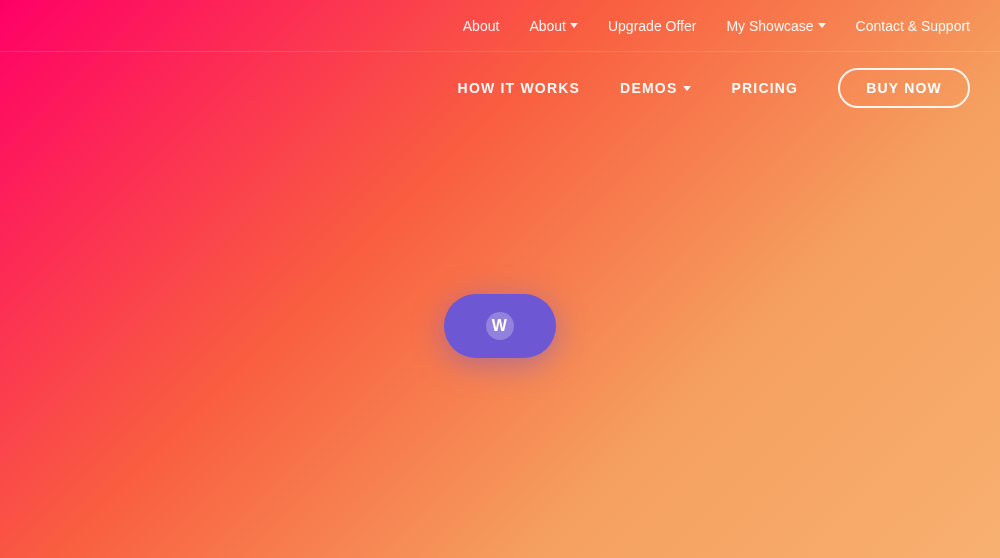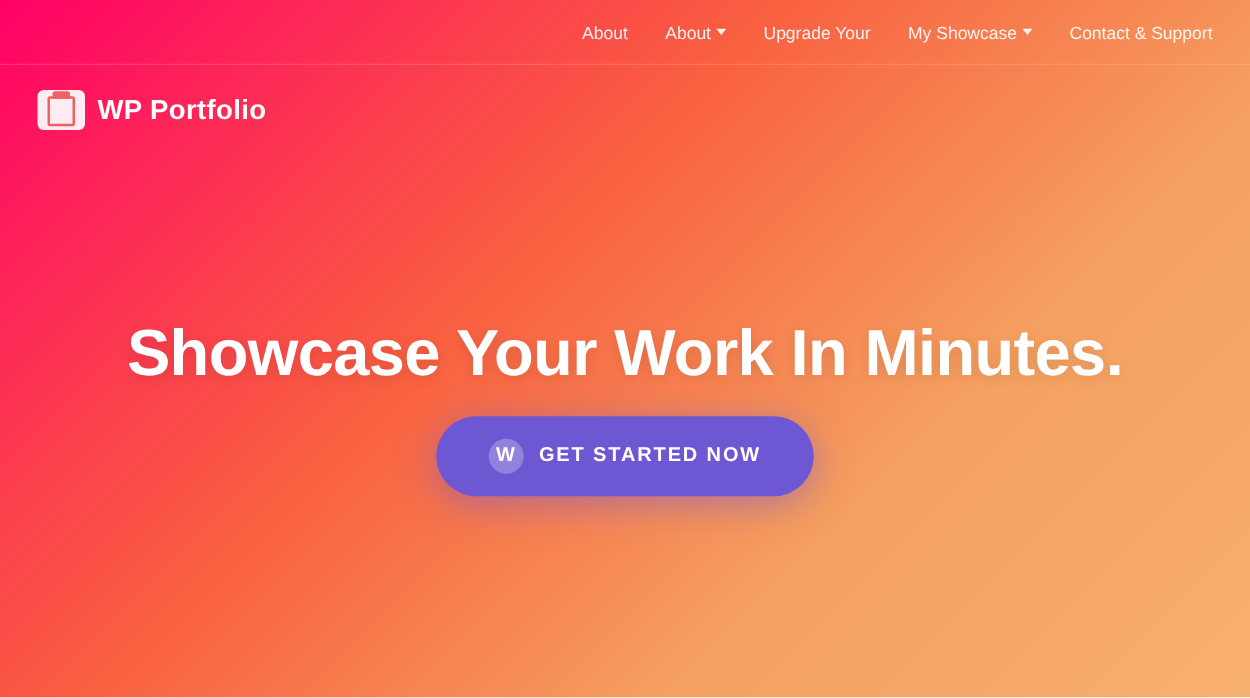--- a/index.html
+++ b/index.html
@@ -205,37 +205,40 @@
 <body>
 
 <div class="page-wrapper">
 
   <nav class="top-nav">
     <a>About</a>
     <a>
       <span>About</span>
       <span class="chevron-down"></span>
     </a>
-    <a>Upgrade Your</a>
+    <a>Upgrade Offer</a>
     <a>
       <span>My Showcase</span>
       <span class="chevron-down"></span>
     </a>
     <a>Contact &amp; Support</a>
   </nav>
 
   <nav class="main-nav">
-    <a class="logo-area">
-      <div class="logo-icon"></div>
-      <span class="logo-text">WP Portfolio</span>
-    </a>
-
+
+    <div class="main-nav-links">
+      <a>HOW IT WORKS</a>
+      <a>
+        <span>DEMOS</span>
+        <span class="chevron-down"></span>
+      </a>
+      <a>PRICING</a>
+      <a class="buy-now-btn">BUY NOW</a>
+    </div>
   </nav>
 
   <section class="hero">
-    <h1 class="hero-title">Showcase Your Work In Minutes.</h1>
     <button class="cta-button">
       <span class="wp-icon">W</span>
-      <span>GET STARTED NOW</span>
     </button>
   </section>
 
 </div>
 
 </body></html>

